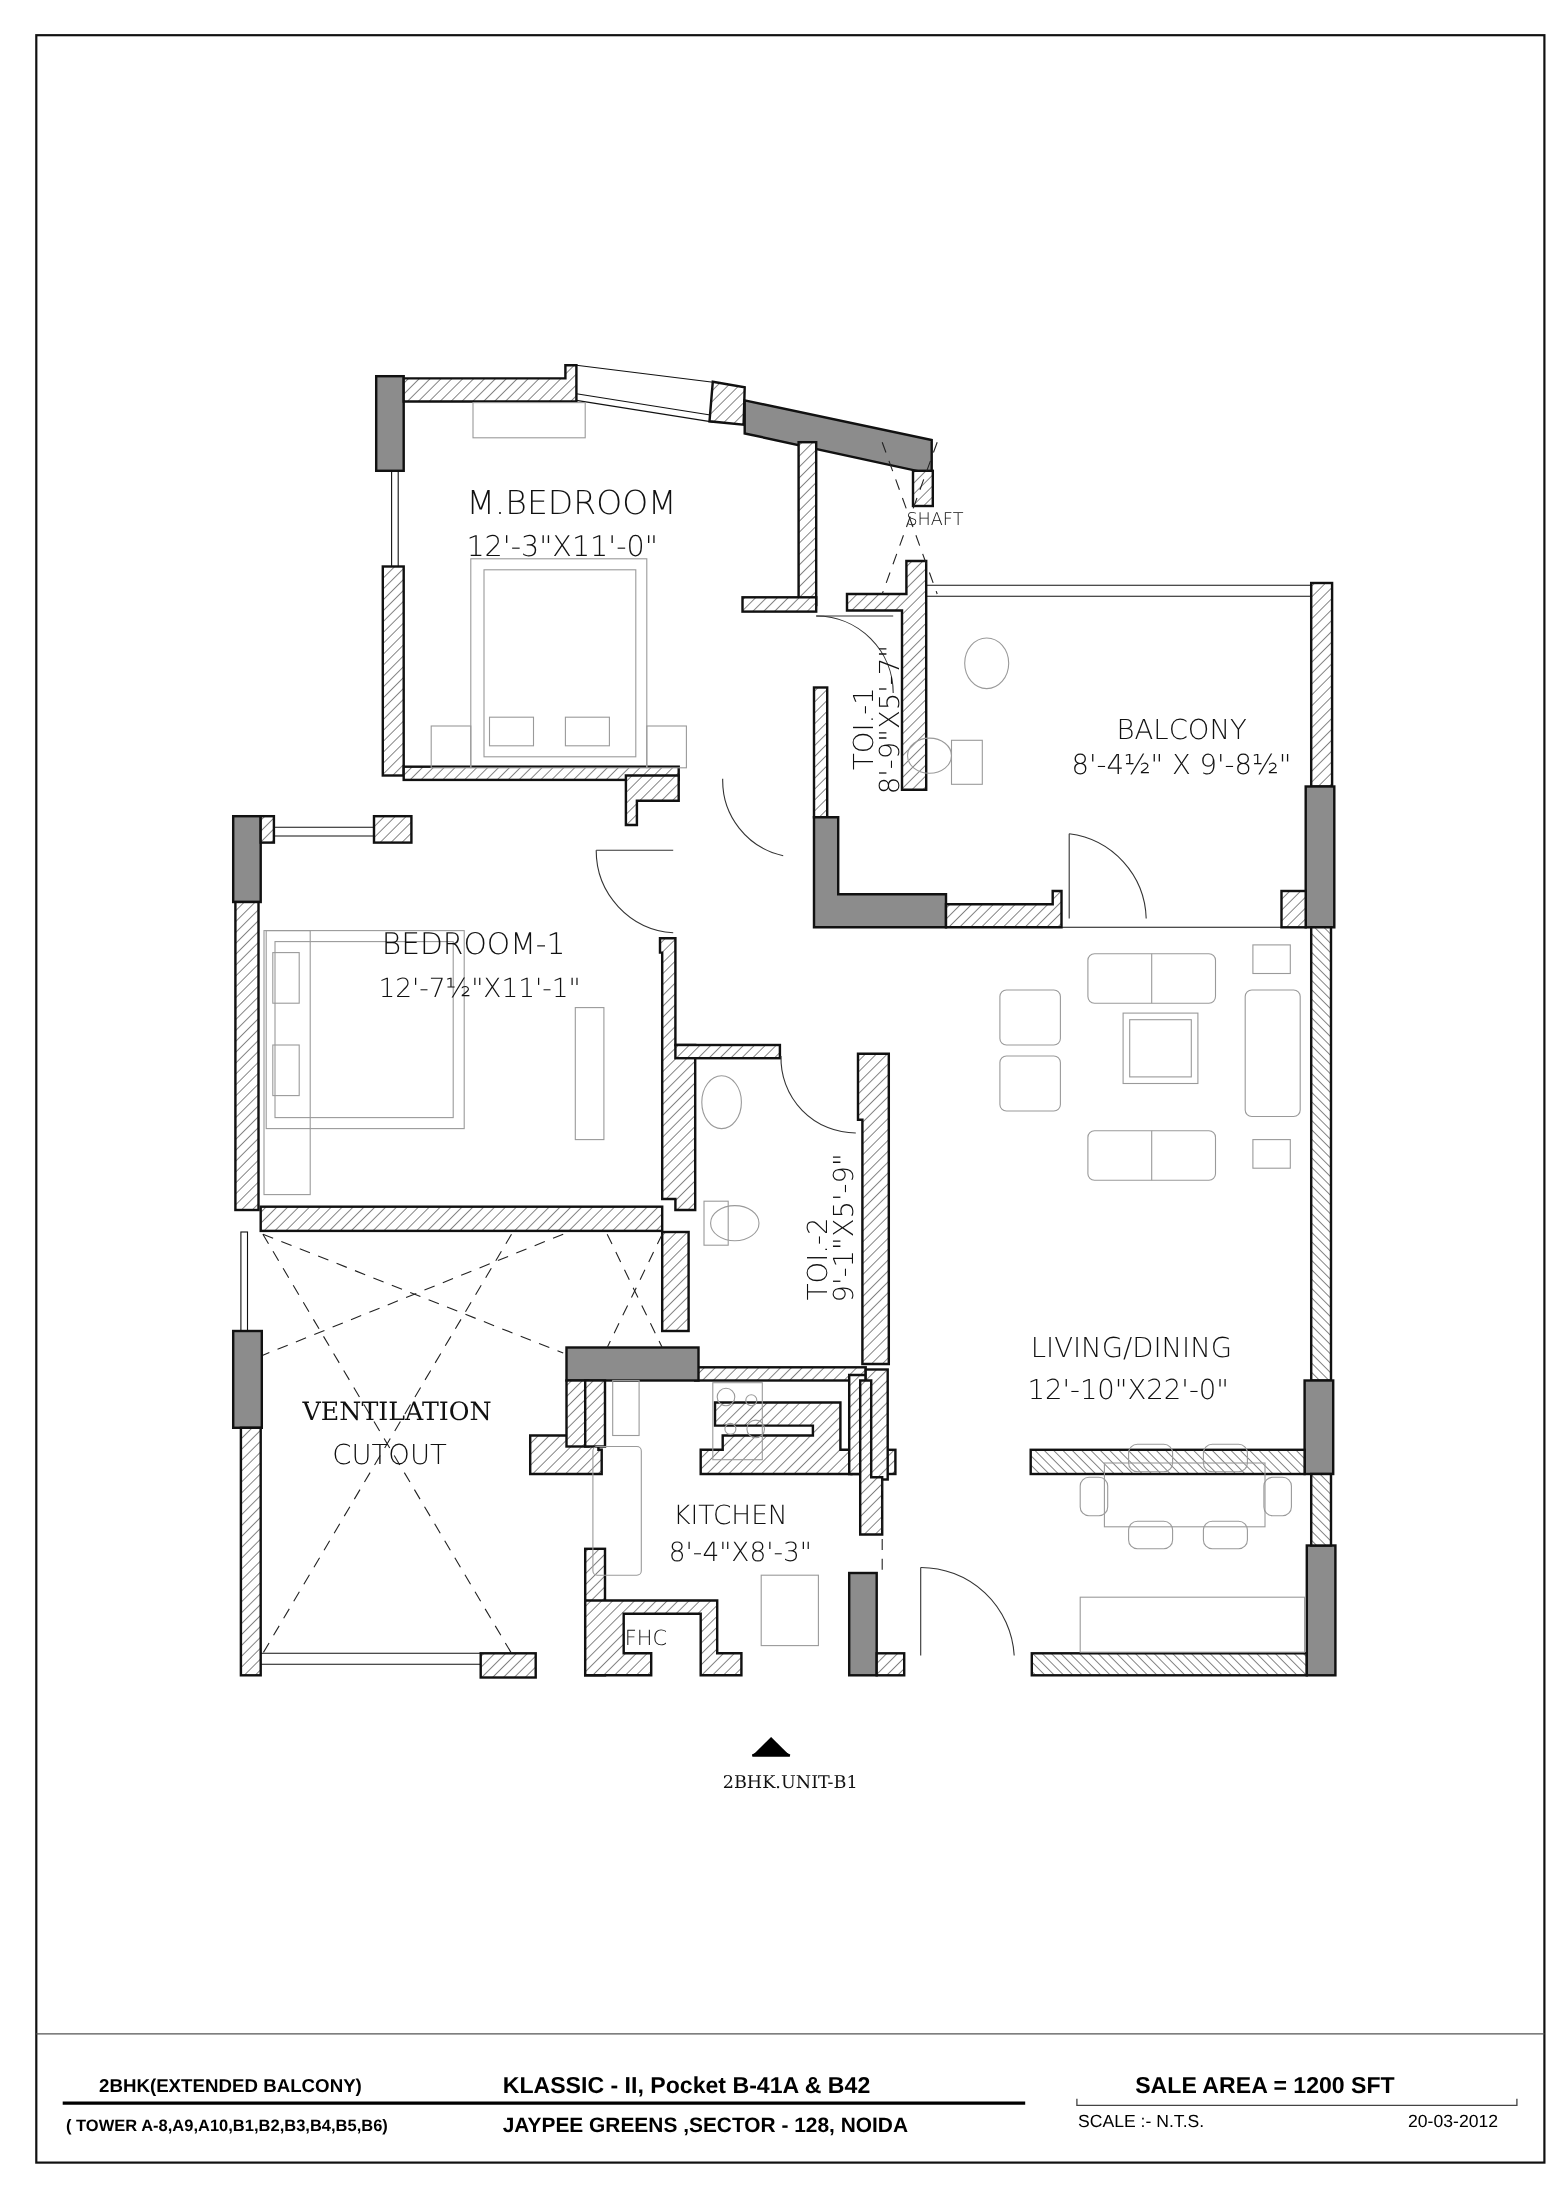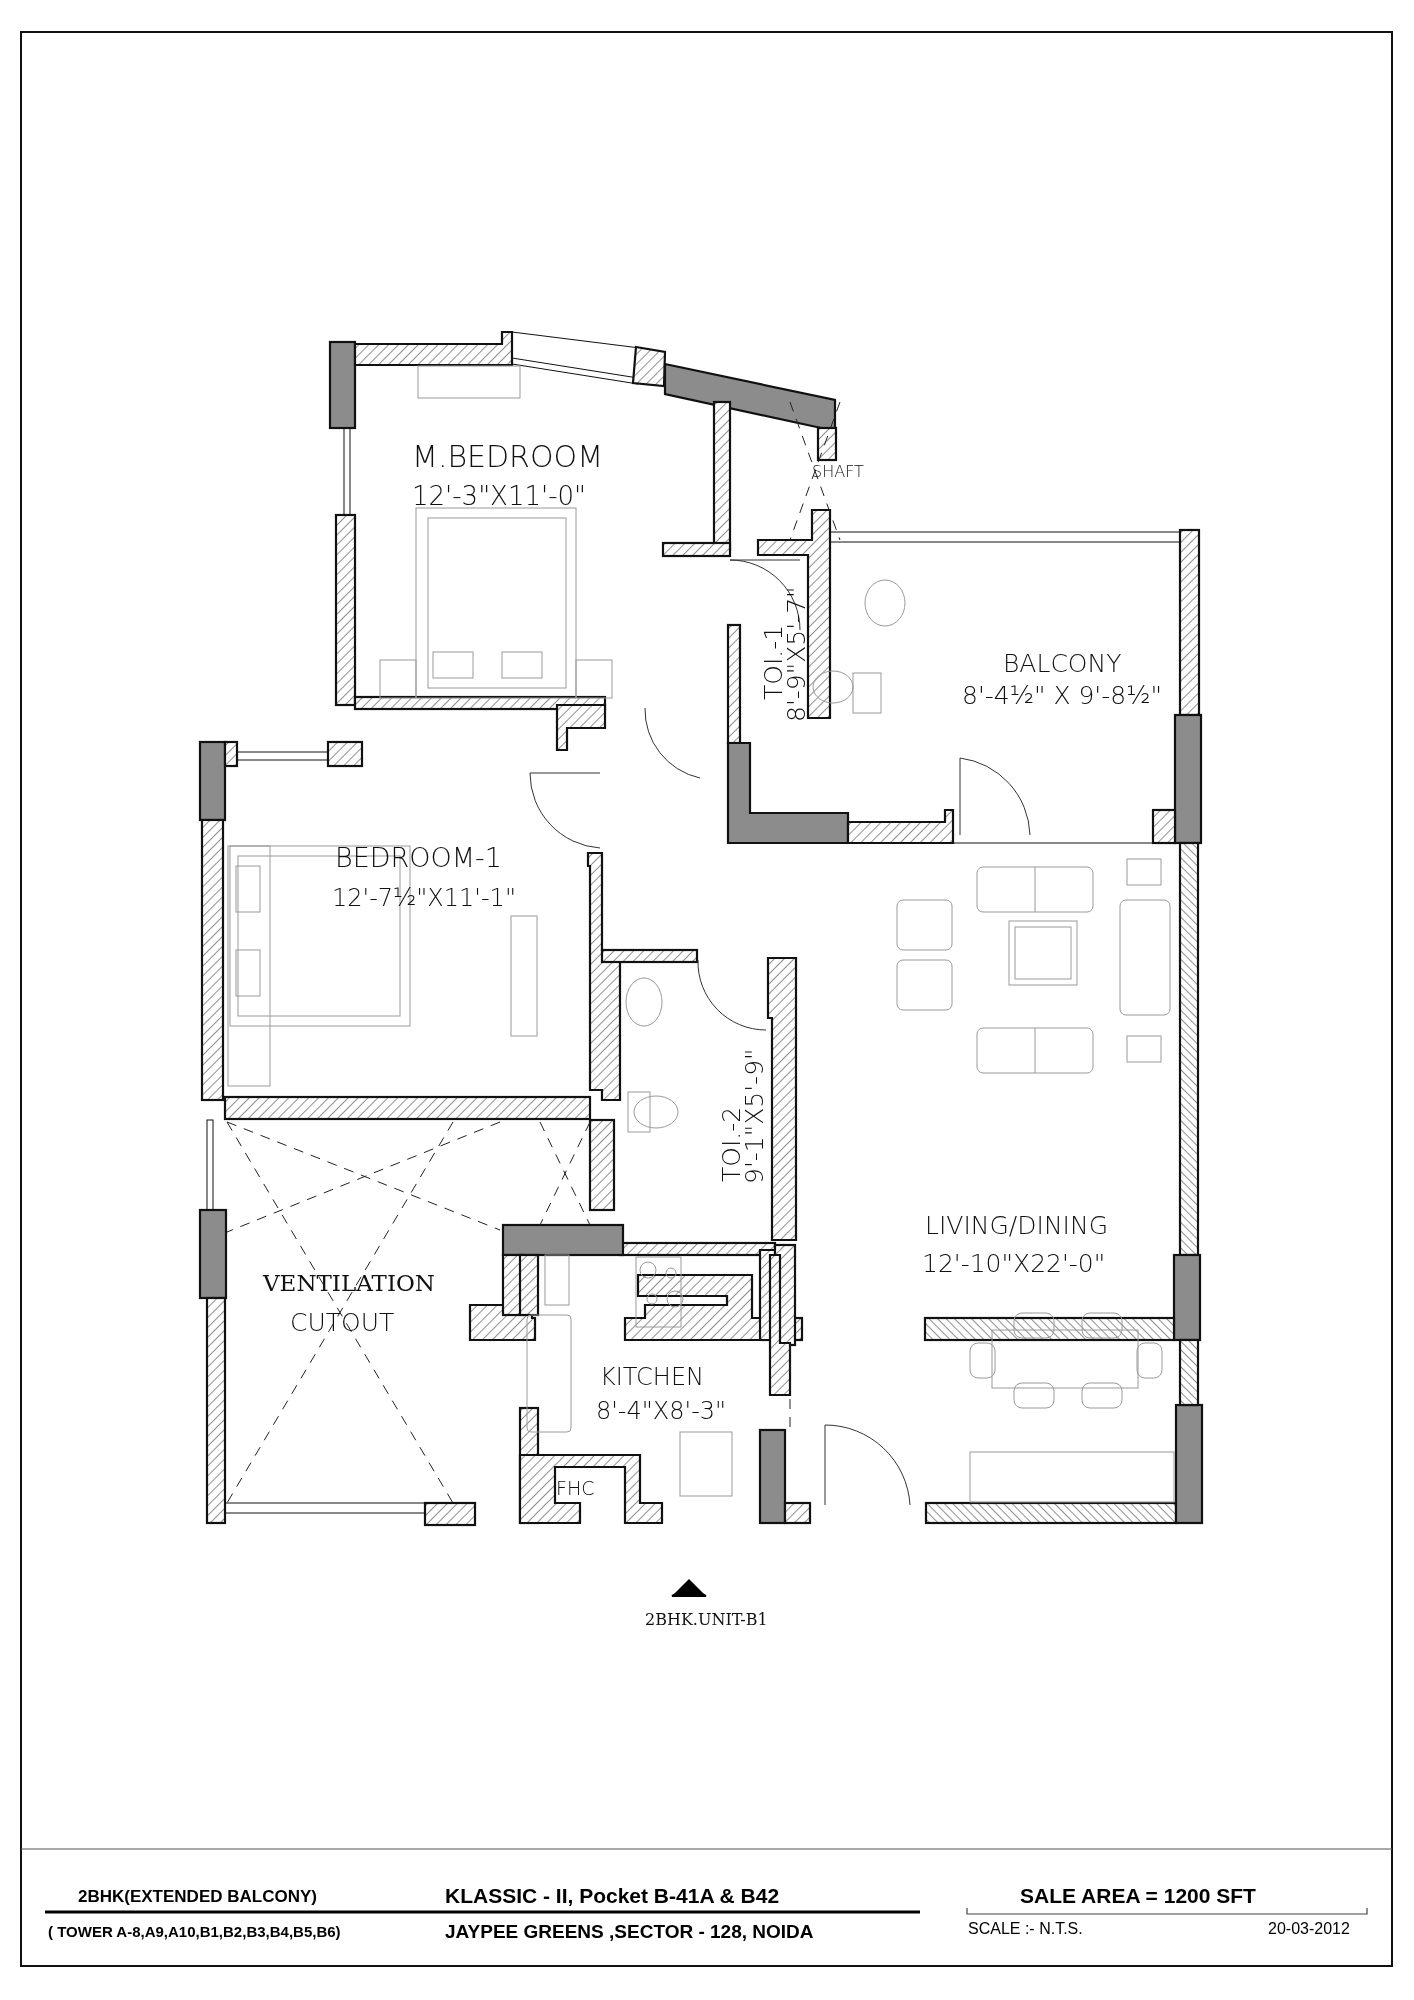--- a/index.html
+++ b/index.html
@@ -1,17 +1,17 @@
 <!DOCTYPE html>
 <html><head>
 <meta charset="utf-8">
 <style>
   html, body { margin: 0; padding: 0; background: #ffffff; }
   body { width: 1414px; height: 2000px; position: relative; overflow: hidden; font-family: "Liberation Sans", sans-serif; }
-  #sheet { position: absolute; left: 0; top: 0; width: 1224px; height: 2000px; }
+  #sheet { position: absolute; left: 12px; top: 0; width: 1224px; height: 2000px; }
   svg text { font-family: "DejaVu Sans", sans-serif; }
   .lbl { font-family: "DejaVu Sans", sans-serif; font-weight: 300; fill: #111; }
   .serif { font-family: "DejaVu Serif", serif; fill: #111; }
   .tb { font-family: "Liberation Sans", sans-serif; fill: #000; }
   .tb-bold { font-family: "Liberation Sans", sans-serif; font-weight: bold; fill: #000; }
 </style>
 </head>
 <body>
 
 <div id="sheet">

